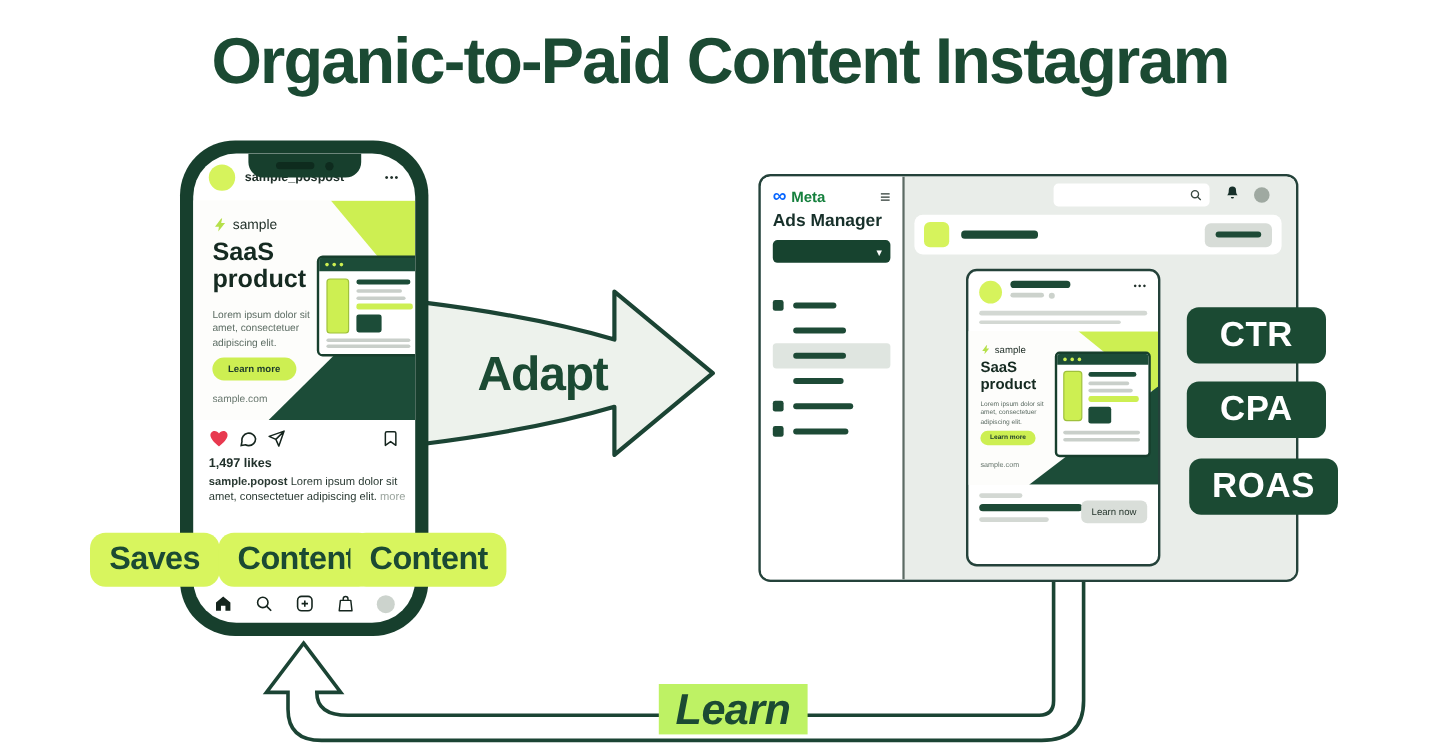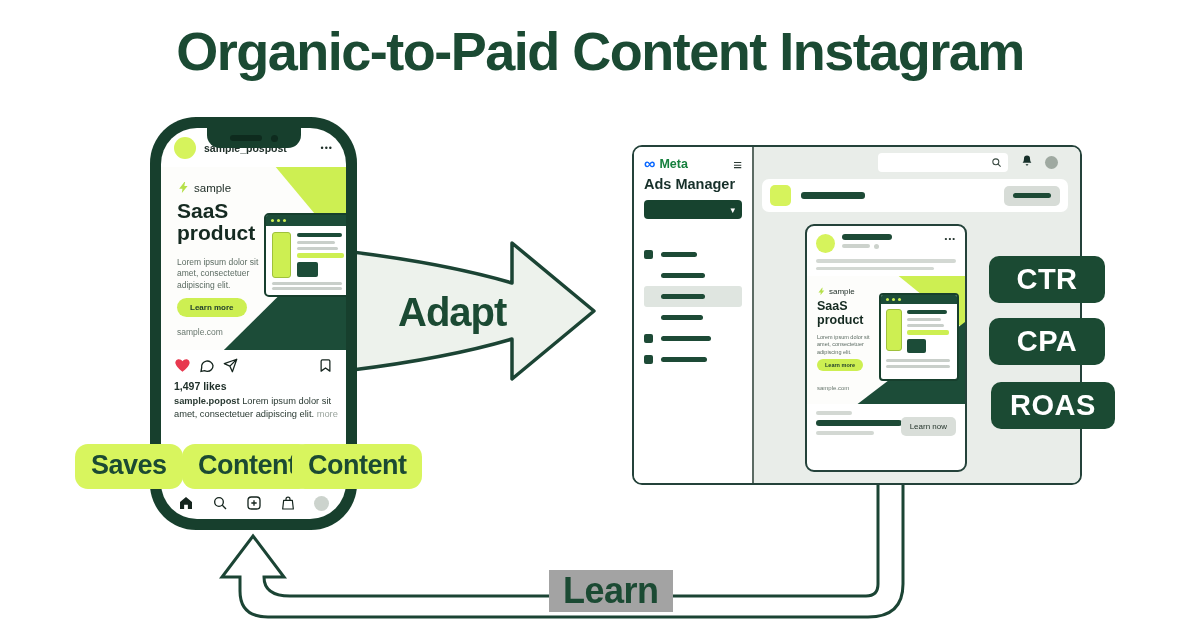--- a/index.html
+++ b/index.html
@@ -68,22 +68,22 @@
   .ebadge.b0 { left:75px; }
   .ebadge.b1 { left:182px; }
   .ebadge.b2 { left:292px; }
 
   
   .adapt-svg { position:absolute; left:348px; top:238px; z-index:1; }
   .adapt-label { position:absolute; left:398px; top:290px; font-size:40px; font-weight:bold; color:#1b4a33; letter-spacing:-1px; z-index:2; }
 
   
   .learn-svg { position:absolute; left:215px; top:475px; z-index:1; }
-  .learn-label { position:absolute; left:549px; top:570px; background:#a3a3a3; padding:0 14px; font-size:36px; font-weight:bold;
-                 color:#1b4a33; letter-spacing:-0.5px; z-index:2; }
+  .learn-label { position:absolute; left:549px; top:570px; background:#bef264; padding:0 14px; font-size:36px; font-weight:bold;
+                 color:#1b4a33; letter-spacing:-0.5px; z-index:2;font-style:italic; }
 
   
   .ads-window { position:absolute; left:632px; top:145px; width:450px; height:340px; background:#fff;
                 border:2.5px solid #24423a; border-radius:10px; display:flex; overflow:hidden; z-index:2; }
   .sidebar { width:120px; background:#fff; border-right:2px solid #5c6b64; padding:9px 10px 0; flex-shrink:0; }
   .meta-row { display:flex; align-items:center; }
   .meta-inf { color:#0866ff; font-weight:bold; font-size:16px; line-height:1; }
   .meta-name { margin-left:4px; font-size:12.5px; font-weight:bold; color:#15803d; }
   .hamburger { margin-left:auto; font-size:15px; color:#2c3a34; line-height:1; }
   .am-title { margin-top:4px; font-size:14.5px; font-weight:bold; color:#17302a; }

